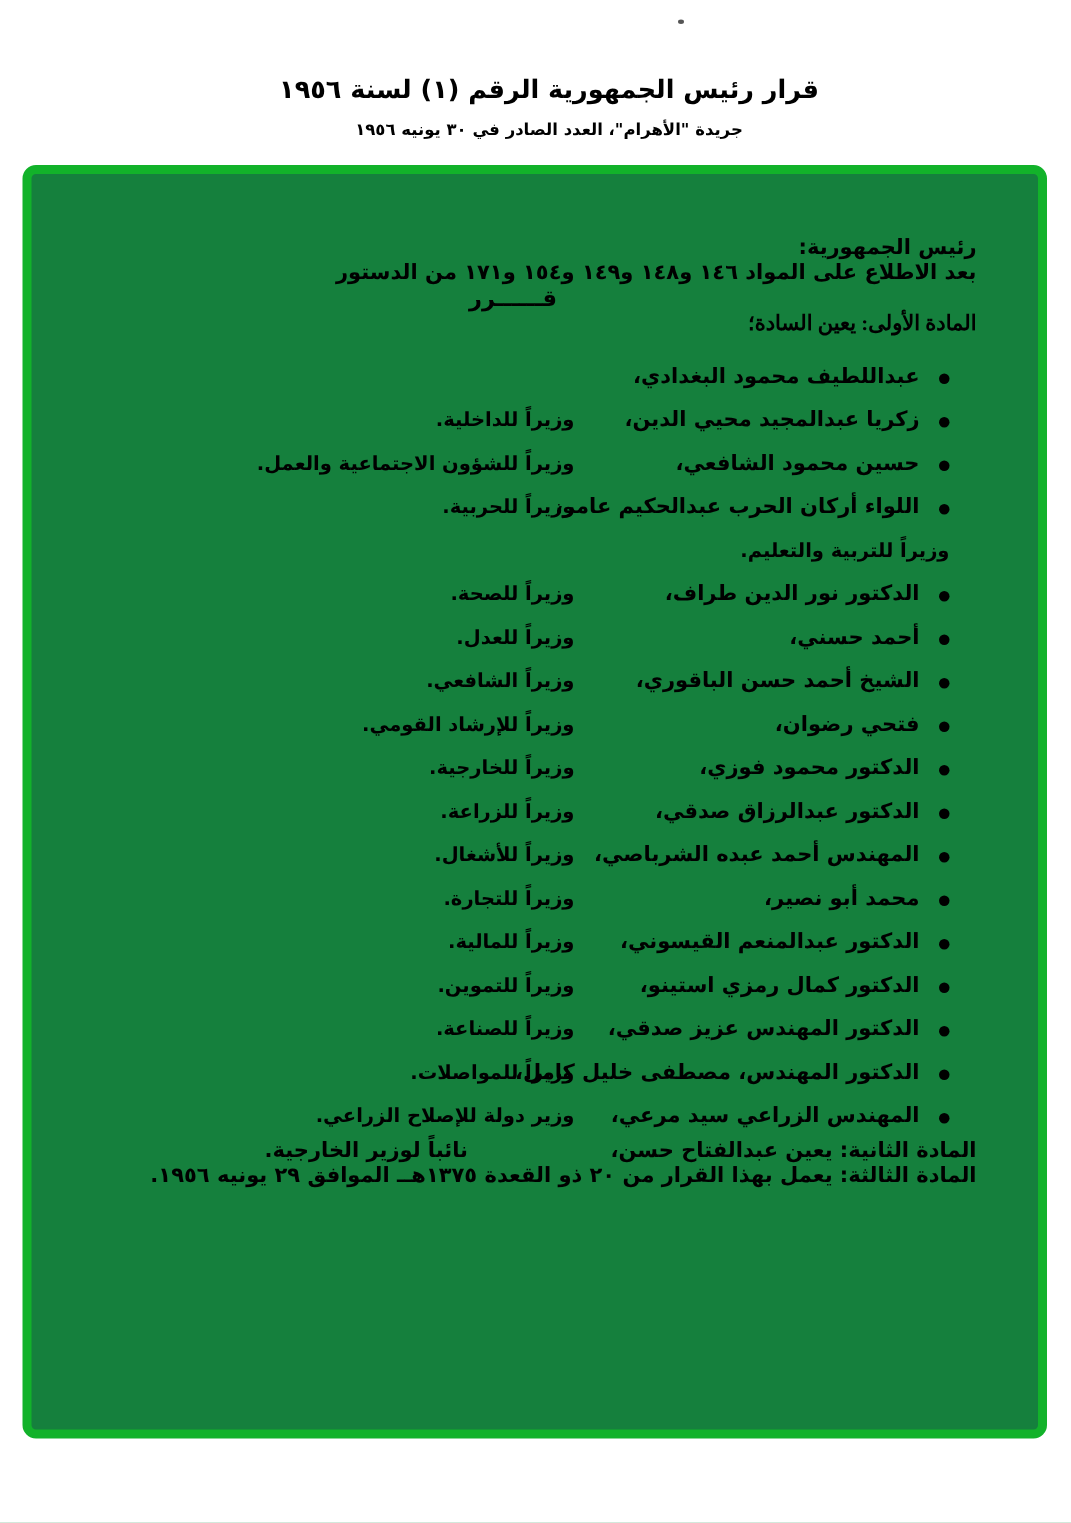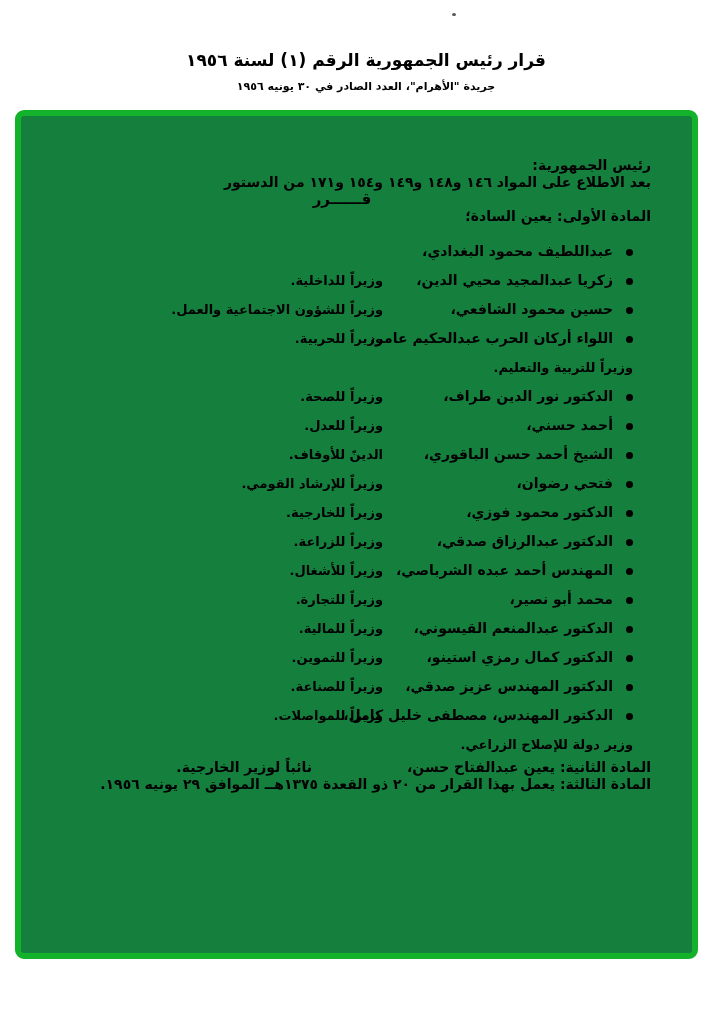--- a/index.html
+++ b/index.html
@@ -27,21 +27,21 @@
   .doc-content{
     position:absolute;inset:0;
     padding:41px 41px 0 12px;
     font-size:14px;
     line-height:17px;
   }
   .doc-content p{margin:0;}
   .opening{margin:0;}
   .preamble{margin:15px 16px 0 0;}
   .qarrara{margin:9px 30px 0 0;text-align:center;font-size:15px;}
-  .art-heading{margin:11px 0 0 0;}
+  .art-heading{margin:11px 0 0 0;font-family:Liberation Serif, serif;}
   .appointments{margin-top:12px;}
   .row{display:flex;align-items:center;height:29px;padding-right:18px;}
   .name-cell{display:flex;align-items:center;width:250px;flex:none;white-space:nowrap;}
   .bullet{width:7px;height:7px;background:#000;border-radius:50%;flex:none;margin-left:13px;margin-top:2px;}
   .name-text{font-size:14px;}
   .pos-cell{flex:1;font-size:13px;white-space:nowrap;}
   .art2{margin-top:33px;display:flex;white-space:nowrap;}
   .art2-pos{margin-right:95px;}
   .art3{margin-top:26px;white-space:nowrap;}
 </style>
@@ -114,21 +114,21 @@
               <span class="name-text">أحمد حسني،</span>
             </div>
             <div class="pos-cell">وزيراً للعدل.</div>
           </div>
 
           <div class="row">
             <div class="name-cell">
               <span class="bullet"></span>
               <span class="name-text">الشيخ أحمد حسن الباقوري،</span>
             </div>
-            <div class="pos-cell">الدينً للأوقاف.</div>
+            <div class="pos-cell">وزيراً الشافعي.</div>
           </div>
 
           <div class="row">
             <div class="name-cell">
               <span class="bullet"></span>
               <span class="name-text">فتحي رضوان،</span>
             </div>
             <div class="pos-cell">وزيراً للإرشاد القومي.</div>
           </div>
 
@@ -190,20 +190,24 @@
 
           <div class="row">
             <div class="name-cell">
               <span class="bullet"></span>
               <span class="name-text">الدكتور المهندس، مصطفى خليل كامل،</span>
             </div>
             <div class="pos-cell">وزيراً للمواصلات.</div>
           </div>
 
           <div class="row">
+            <div class="name-cell">
+              <span class="bullet"></span>
+              <span class="name-text">المهندس الزراعي سيد مرعي،</span>
+            </div>
             <div class="pos-cell">وزير دولة للإصلاح الزراعي.</div>
           </div>
         </div>
 
       <p class="art2">
         <span>المادة الثانية: يعين عبدالفتاح حسن،</span>
         <span class="art2-pos">نائباً لوزير الخارجية.</span>
       </p>
       <p class="art3">المادة الثالثة:  يعمل بهذا القرار من ٢٠ ذو القعدة ١٣٧٥هــ الموافق ٢٩ يونيه ١٩٥٦.</p>
     </div>

